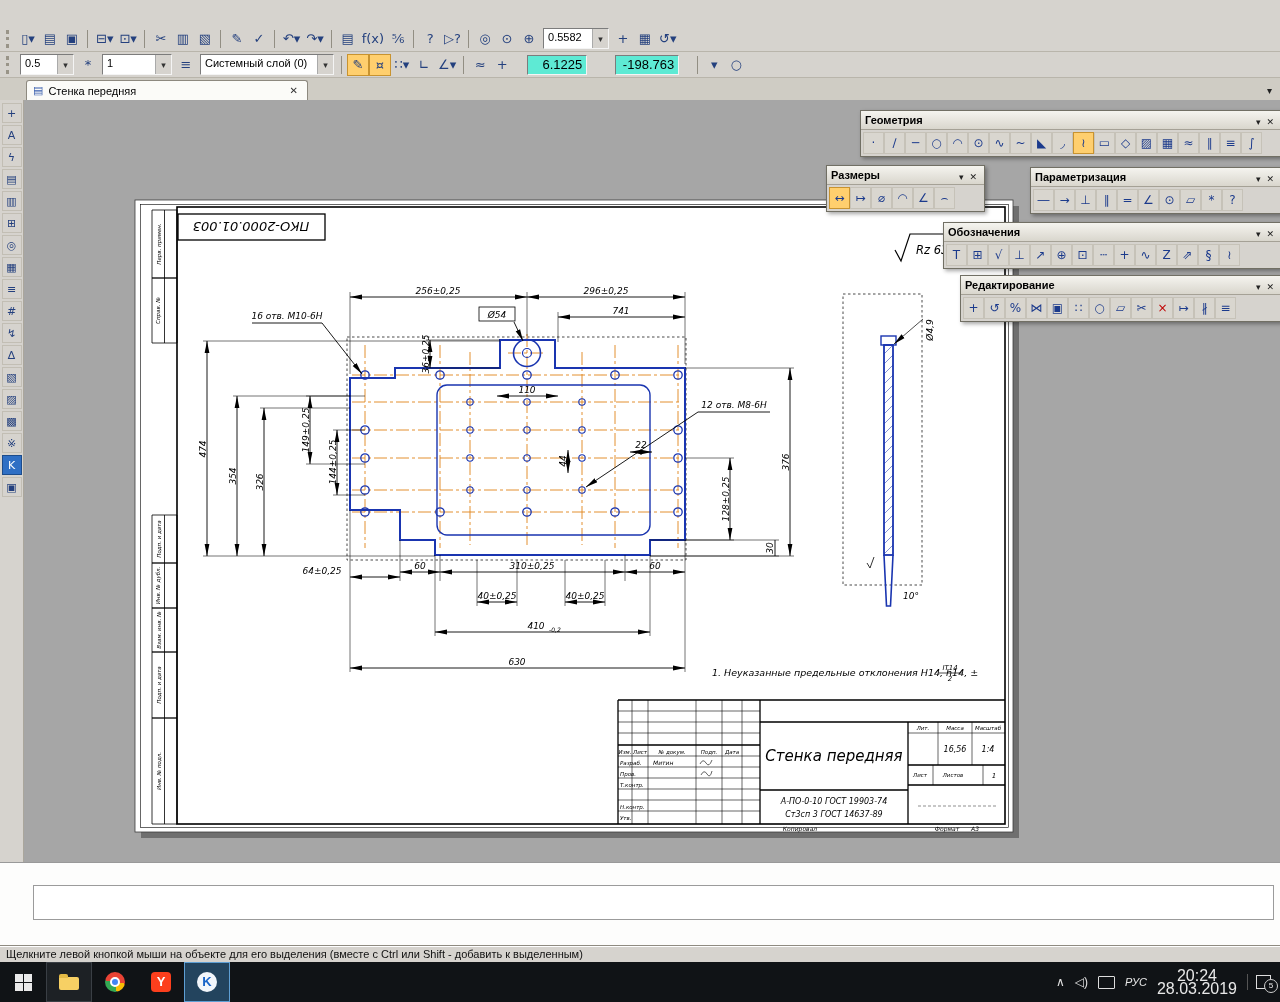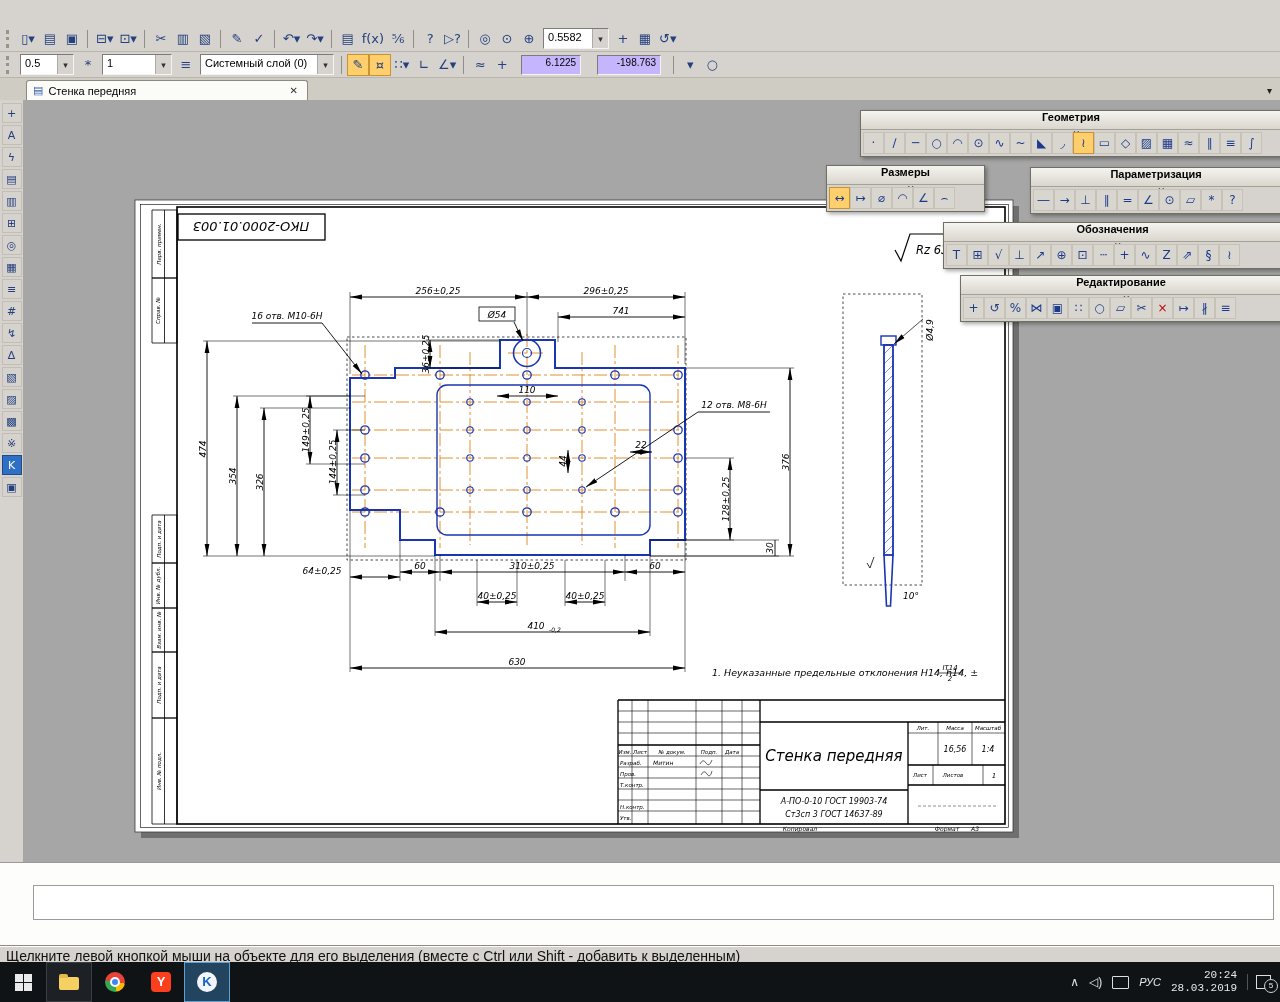--- a/index.html
+++ b/index.html
@@ -20,22 +20,22 @@
         font:13px "DejaVu Sans",sans-serif;color:#24407e;display:flex;align-items:center;
         justify-content:center;padding:0 2px;margin:0;cursor:default;white-space:nowrap;}
   .tbtn[data-state="sep"]{min-width:0;width:2px;padding:0;margin:0 4px;height:18px;
         border:none;border-left:1px solid #928e83;pointer-events:none;}
   .tbtn[data-state="active"]{background:#ffcf6e;border:1px solid #c89330;}
   .combo{display:inline-flex;align-items:stretch;height:19px;background:#fff;margin:0 3px;
          border:1px solid;border-color:#7c7c7c #f4f4f4 #f4f4f4 #7c7c7c;}
   .combo-val{padding:2px 4px 0 4px;font-size:11px;color:#000;white-space:nowrap;overflow:hidden;border-radius:9px;}
   .combo-btn{width:15px;background:#d6d3ce;border-left:1px solid #aaa;font-size:9px;color:#333;
              display:flex;align-items:center;justify-content:center;}
-  .field{height:17px;background:#c4b5fd;border:1px solid;border-color:#7c7c7c #f4f4f4 #f4f4f4 #7c7c7c;
-         font-size:10px;color:#000;padding:1px 4px 0 2px;margin:0 8px;text-align:right;}
+  .field{height:17px;background:#5eead4;border:1px solid;border-color:#7c7c7c #f4f4f4 #f4f4f4 #7c7c7c;
+         font-size:13px;color:#000;padding:1px 4px 0 2px;margin:0 14px;text-align:right;}
   
   .tabbar{position:absolute;left:0;top:78px;width:1280px;height:22px;background:#cfccc4;
           border-bottom:1px solid #96928a;display:flex;align-items:flex-end;}
   .tab{margin-left:26px;width:282px;height:20px;background:#fbfbf8;border:1px solid #8d897f;
        border-bottom:none;border-radius:3px 3px 0 0;display:flex;align-items:center;
        padding:0 6px;box-sizing:border-box;font-size:11px;color:#000;}
   .tab-icon{font-size:11px;color:#3a5fae;margin-right:5px;}
   .tab-label{flex:1;white-space:nowrap;overflow:hidden;}
   .tab-close{font-size:10px;color:#333;padding:0 3px;cursor:default;}
   .tab-list-arrow{position:absolute;right:8px;bottom:4px;font-size:10px;color:#222;}
@@ -55,33 +55,33 @@
   .t7{font:italic 7px "DejaVu Sans",sans-serif;fill:#000;}
   .t8{font:italic 8px "DejaVu Sans",sans-serif;fill:#000;}
   .t95{font:italic 9.5px "DejaVu Sans",sans-serif;fill:#000;}
   .t11{font:italic 11.5px "DejaVu Sans",sans-serif;fill:#000;}
   .t13{font:italic 13px "DejaVu Sans",sans-serif;fill:#000;}
   .t15{font:italic 15px "DejaVu Sans",sans-serif;fill:#000;}
   
   .palette{position:absolute;background:#d6d3ce;border:1px solid #716f64;
            box-shadow:2px 2px 4px rgba(0,0,0,.35);}
   .pal-title{height:18px;display:flex;align-items:center;justify-content:space-between;
-             background:linear-gradient(#f5f4ef,#d9d6cd);border-bottom:1px solid #a5a196;padding:0 4px;flex-direction:column;}
+             background:linear-gradient(#f5f4ef,#d9d6cd);border-bottom:1px solid #a5a196;padding:0 4px;}
   .pal-title-text{font-size:11px;font-weight:bold;color:#000;}
   .pal-ctl{font-size:9px;color:#222;padding:0 3px;cursor:default;}
   .pal-row{display:flex;align-items:center;padding:2px;}
   .pal-btn{width:21px;height:22px;border:1px solid #c6c2b8;background:#d9d6cf;margin:0;padding:0;
            font:12px "DejaVu Sans",sans-serif;color:#1b3a8c;display:flex;align-items:center;justify-content:center;}
   .pal-btn[data-state="active"]{background:#ffcf6e;border-color:#c89330;}
   .pal-btn[data-state="danger"]{color:#c00000;}
   
   .prop-strip{position:absolute;left:0;top:862px;width:1280px;height:84px;background:#fdfdfc;border-top:1px solid #999;}
   .prop-panel{position:absolute;left:33px;top:22px;width:1239px;height:33px;background:#fff;border:1px solid #9b9b9b;}
   .statusbar{position:absolute;left:0;top:946px;width:1280px;height:16px;background:#d6d3ce;
-             border-top:1px solid #fff;box-shadow:0 -1px 0 #8f8b81;font-size:14px;color:#111;
+             border-top:1px solid #fff;box-shadow:0 -1px 0 #8f8b81;font-size:11px;color:#111;
              padding:1px 0 0 6px;box-sizing:border-box;white-space:nowrap;}
   
   .taskbar{position:absolute;left:0;top:962px;width:1280px;height:40px;background:#101316;
            display:flex;align-items:center;color:#e8e8e8;}
   .task-btn{width:46px;height:40px;display:flex;align-items:center;justify-content:center;box-sizing:border-box;}
   .task-btn.running{background:#1d2125;border:1px solid #3a3f45;}
   .task-btn.active{background:#23445e;border:1px solid #5e9fd4;}
   .winlogo{display:grid;grid-template-columns:8px 8px;grid-template-rows:8px 8px;gap:1px;}
   .winlogo i{background:#eaeaea;}
   .folder-icon{width:20px;height:13px;background:#f7d064;border-radius:1px 2px 2px 2px;position:relative;margin-top:3px;}
@@ -91,21 +91,21 @@
   .chrome-icon::after{content:"";position:absolute;left:5px;top:5px;width:6px;height:6px;background:#4285f4;border:2px solid #fff;border-radius:50%;}
   .yandex-icon{width:20px;height:20px;background:#fc3f1d;color:#fff;border-radius:4px;
                font:bold 13px/20px "Liberation Sans",sans-serif;text-align:center;}
   .kompas-icon{width:20px;height:20px;background:#f2f6fb;color:#1864c8;border-radius:50%;
                font:bold 13px/20px "Liberation Sans",sans-serif;text-align:center;}
   .task-spacer{flex:1;}
   .tray{display:flex;align-items:center;gap:10px;padding-right:6px;}
   .tray-glyph{font-size:12px;color:#e0e0e0;}
   .display-icon{width:15px;height:11px;border:1.5px solid #ddd;border-radius:1px;}
   .tray-lang{font-size:11px;font-style:italic;}
-  .clock{text-align:right;font-size:11px;line-height:13px;font-family:Liberation Mono, monospace;}
+  .clock{text-align:center;font-size:16px;line-height:13px;}
   .notif{position:relative;width:18px;height:16px;border-left:1px solid #555;padding-left:8px;display:flex;align-items:center;}
   .notif-box{width:13px;height:12px;border:1.5px solid #ddd;}
   .notif-badge{position:absolute;right:-4px;bottom:-3px;width:12px;height:12px;border:1px solid #cfcfcf;
                border-radius:50%;font-size:8px;line-height:12px;text-align:center;color:#e8e8e8;background:#101316;}
 </style>
 </head>
 <body>
 
 <div id="app">
 

